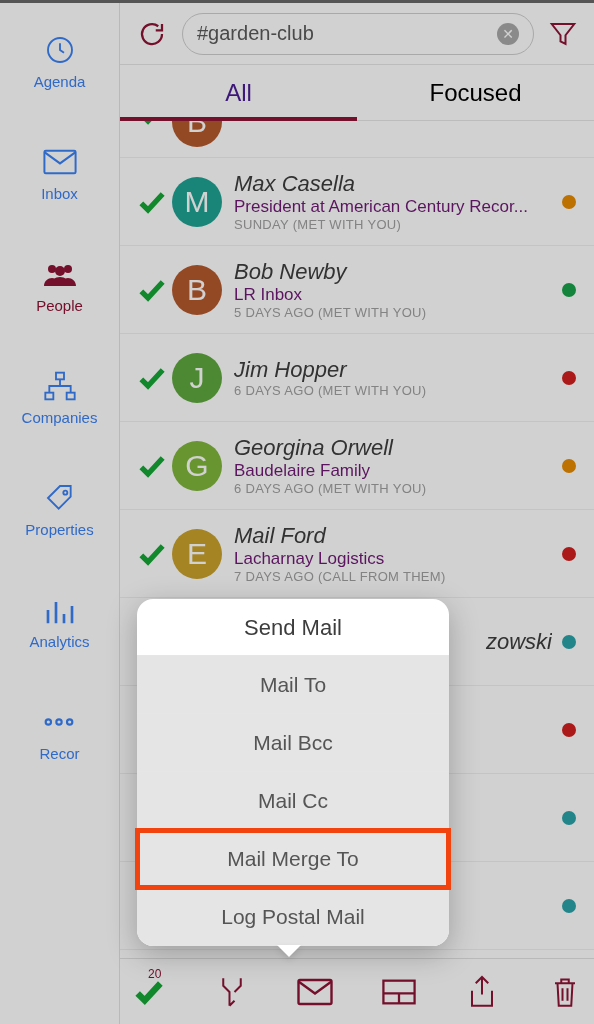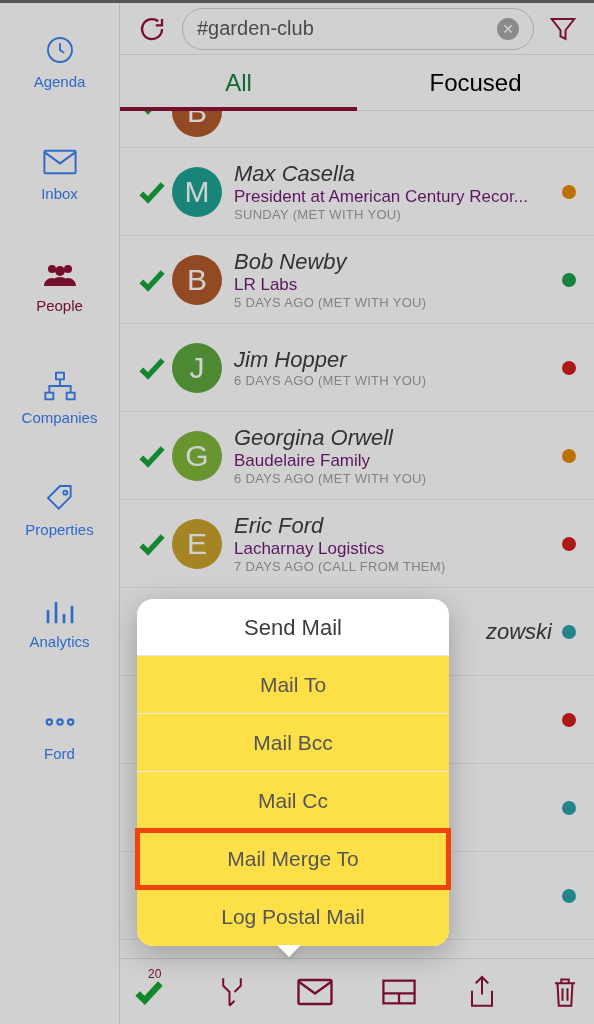--- a/index.html
+++ b/index.html
@@ -43,21 +43,21 @@
   .nav-item svg { stroke: currentColor; fill: none; }
   .nav-item.active svg.people-icon { fill: #8e1436; stroke: #8e1436; }
   
   .main {
     flex: 1;
     display: flex;
     flex-direction: column;
     min-width: 0;
   }
   .toolbar {
-    height: 52px;
+    height: 62px;
     display: flex;
     align-items: center;
     gap: 12px;
     padding: 0 14px;
     border-bottom: 1px solid #e6e6e6;
   }
   .refresh-btn {
     width: 36px; height: 36px;
     display:flex; align-items:center; justify-content:center;
     cursor:pointer;
@@ -96,21 +96,21 @@
   }
   .tab {
     flex:1;
     display:flex; align-items:center; justify-content:center;
     font-size: 24px;
     color: #000000;
     cursor:pointer;
     position: relative;
   }
   .tab.active {
-    color: #15803d;
+    color: #4c1d95;
   }
   .tab.active::after {
     content:"";
     position:absolute; left:0; right:0; bottom:-1px;
     height: 4px;
     background: #8e1436;
   }
   .list {
     flex:1;
     overflow-y: hidden;
@@ -220,21 +220,21 @@
     padding: 16px 0 14px;
     border-bottom: 1px solid #e6e6e6;
   }
   .popup-item {
     text-align:center;
     font-size: 21px;
     color:#555;
     height: 58px;
     display:flex; align-items:center; justify-content:center;
     border-bottom: 1px solid #e6e6e6;
-    background:#fde047;
+    background:#e5e5e5;
     cursor:pointer;
   }
   .popup-item:last-child { border-bottom: none; border-radius: 0 0 16px 16px;}
   .popup-item.highlighted {
     outline: 5px solid #f2430f;
     outline-offset: -3px;
     position: relative;
     z-index: 3;
   }
   .popup::after {
@@ -320,21 +320,21 @@
     </div>
 
     <div class="nav-item" style="margin-bottom:20px">
       <span class="icon-wrap">
         <svg width="32" height="14" viewBox="0 0 24 8" stroke-width="1.6">
             <circle cx="4" cy="4" r="2"></circle>
             <circle cx="12" cy="4" r="2"></circle>
             <circle cx="20" cy="4" r="2"></circle>
           </svg>
       </span>
-      <span>Ford</span>
+      <span>Recor</span>
     </div>
   </div>
 
   <div class="main">
     <div class="toolbar">
       <div class="refresh-btn">
         <svg width="30" height="30" viewBox="0 0 24 24" fill="none" stroke="#8e1436" stroke-width="1.8">
             <path d="M20 12a8 8 0 1 1-3-6.2"></path>
             <path d="M20 4v5h-5"></path>
           </svg>
@@ -394,21 +394,21 @@
         <div class="check">
             <svg width="32" height="32" viewBox="0 0 24 24" fill="none" stroke="#17a637" stroke-width="4">
               <path d="M4 13l5 5 11-12"></path>
             </svg>
           </div>
         <div class="avatar" style="background:#b55a2e">
             <span>B</span>
           </div>
         <div class="info">
           <div class="name">Bob Newby</div>
-          <div class="company">LR Labs</div>
+          <div class="company">LR Inbox</div>
           <div class="meta">5 DAYS AGO (MET WITH YOU)</div>
         </div>
         <div class="dot" style="background:#19a24a"></div>
       </div>
 
       <div class="row">
         <div class="check">
             <svg width="32" height="32" viewBox="0 0 24 24" fill="none" stroke="#17a637" stroke-width="4">
               <path d="M4 13l5 5 11-12"></path>
             </svg>
@@ -443,21 +443,21 @@
       <div class="row">
         <div class="check">
             <svg width="32" height="32" viewBox="0 0 24 24" fill="none" stroke="#17a637" stroke-width="4">
               <path d="M4 13l5 5 11-12"></path>
             </svg>
           </div>
         <div class="avatar" style="background:#c9a12b">
             <span>E</span>
           </div>
         <div class="info">
-          <div class="name">Eric Ford</div>
+          <div class="name">Mail Ford</div>
           <div class="company">Lacharnay Logistics</div>
           <div class="meta">7 DAYS AGO (CALL FROM THEM)</div>
         </div>
         <div class="dot" style="background:#d21f1f"></div>
       </div>
 
       <div class="row">
         <div class="check">
             <svg width="32" height="32" viewBox="0 0 24 24" fill="none" stroke="#17a637" stroke-width="4">
               <path d="M4 13l5 5 11-12"></path>

